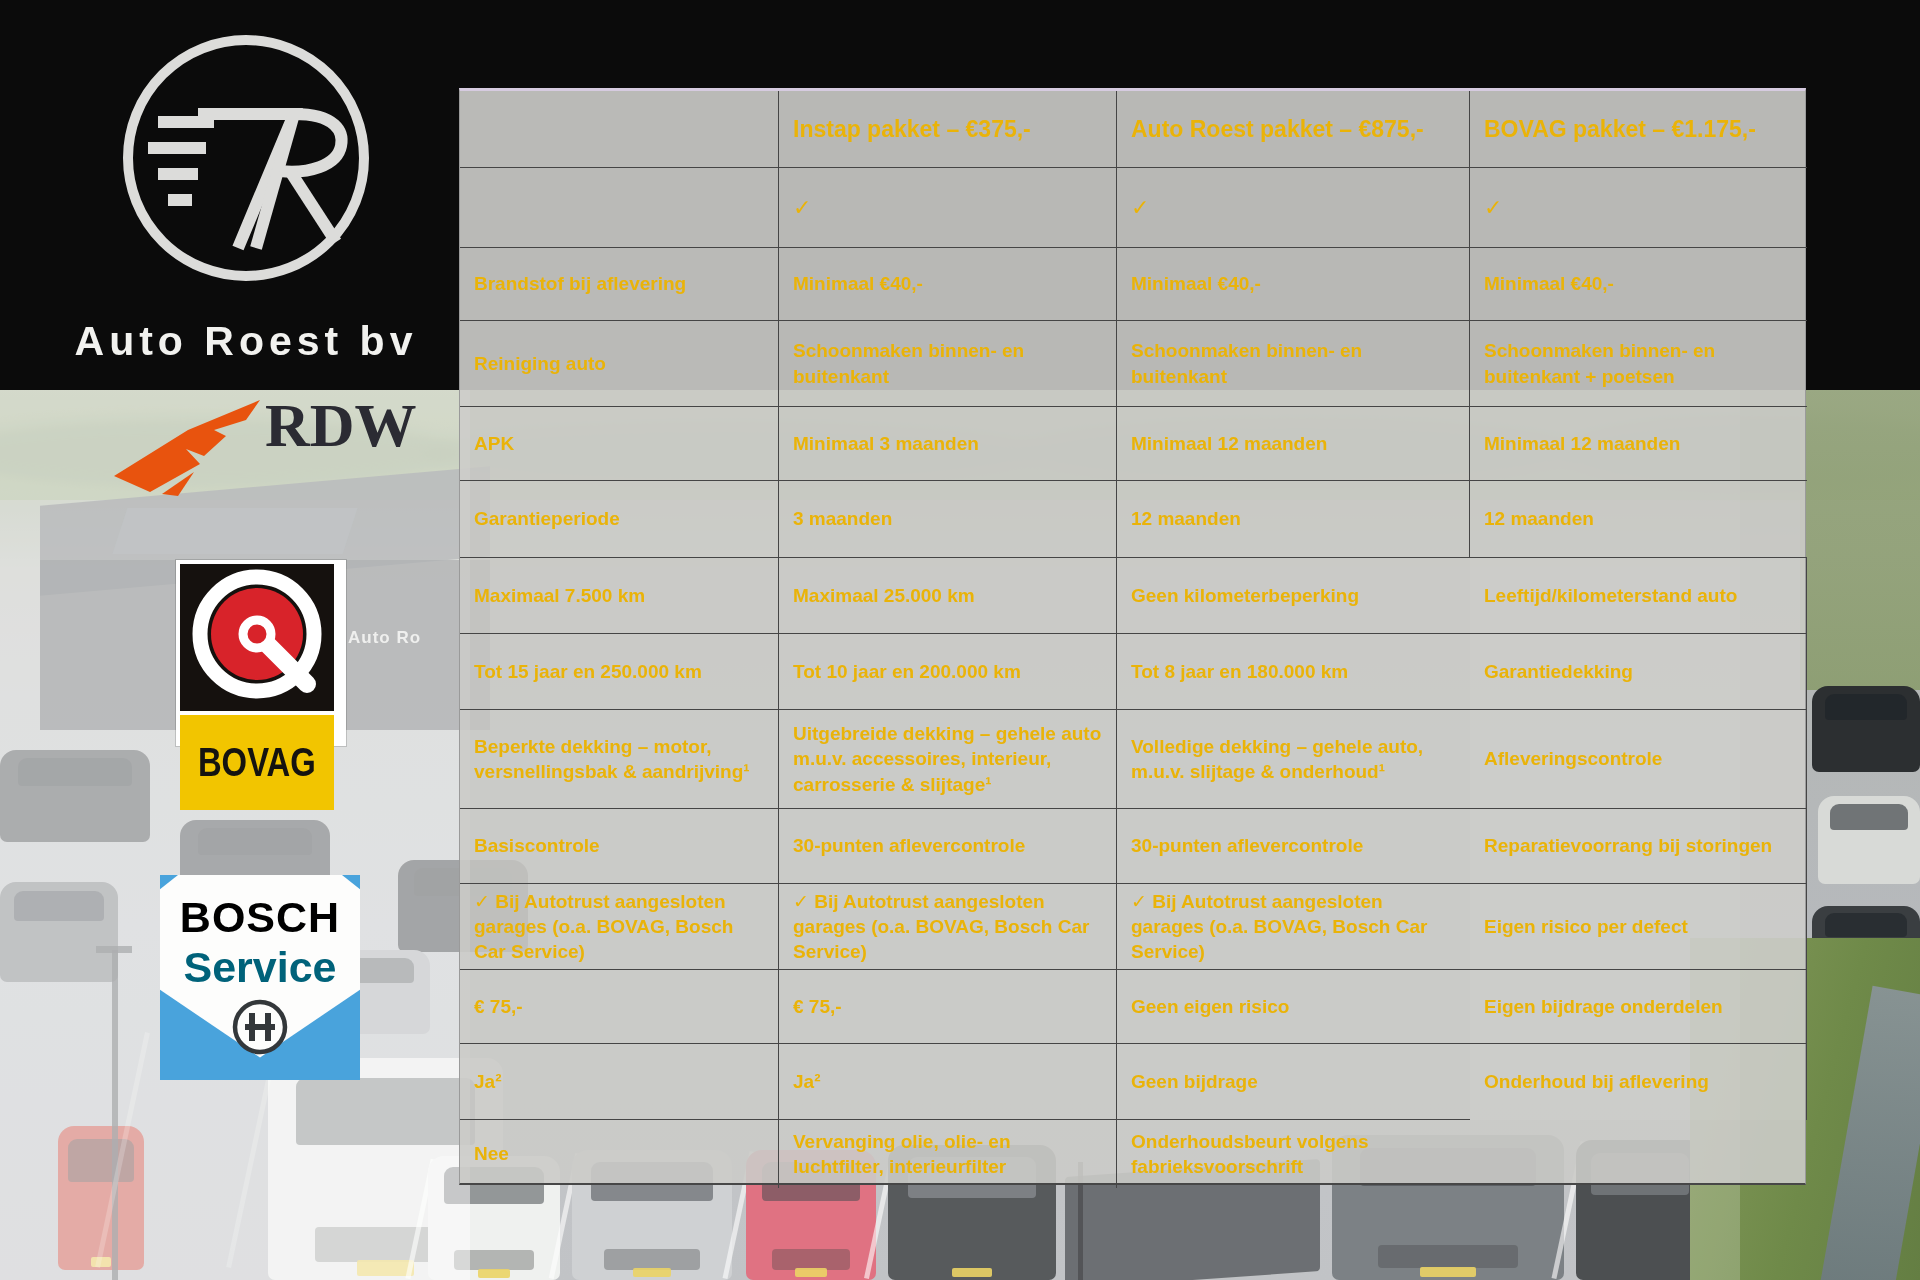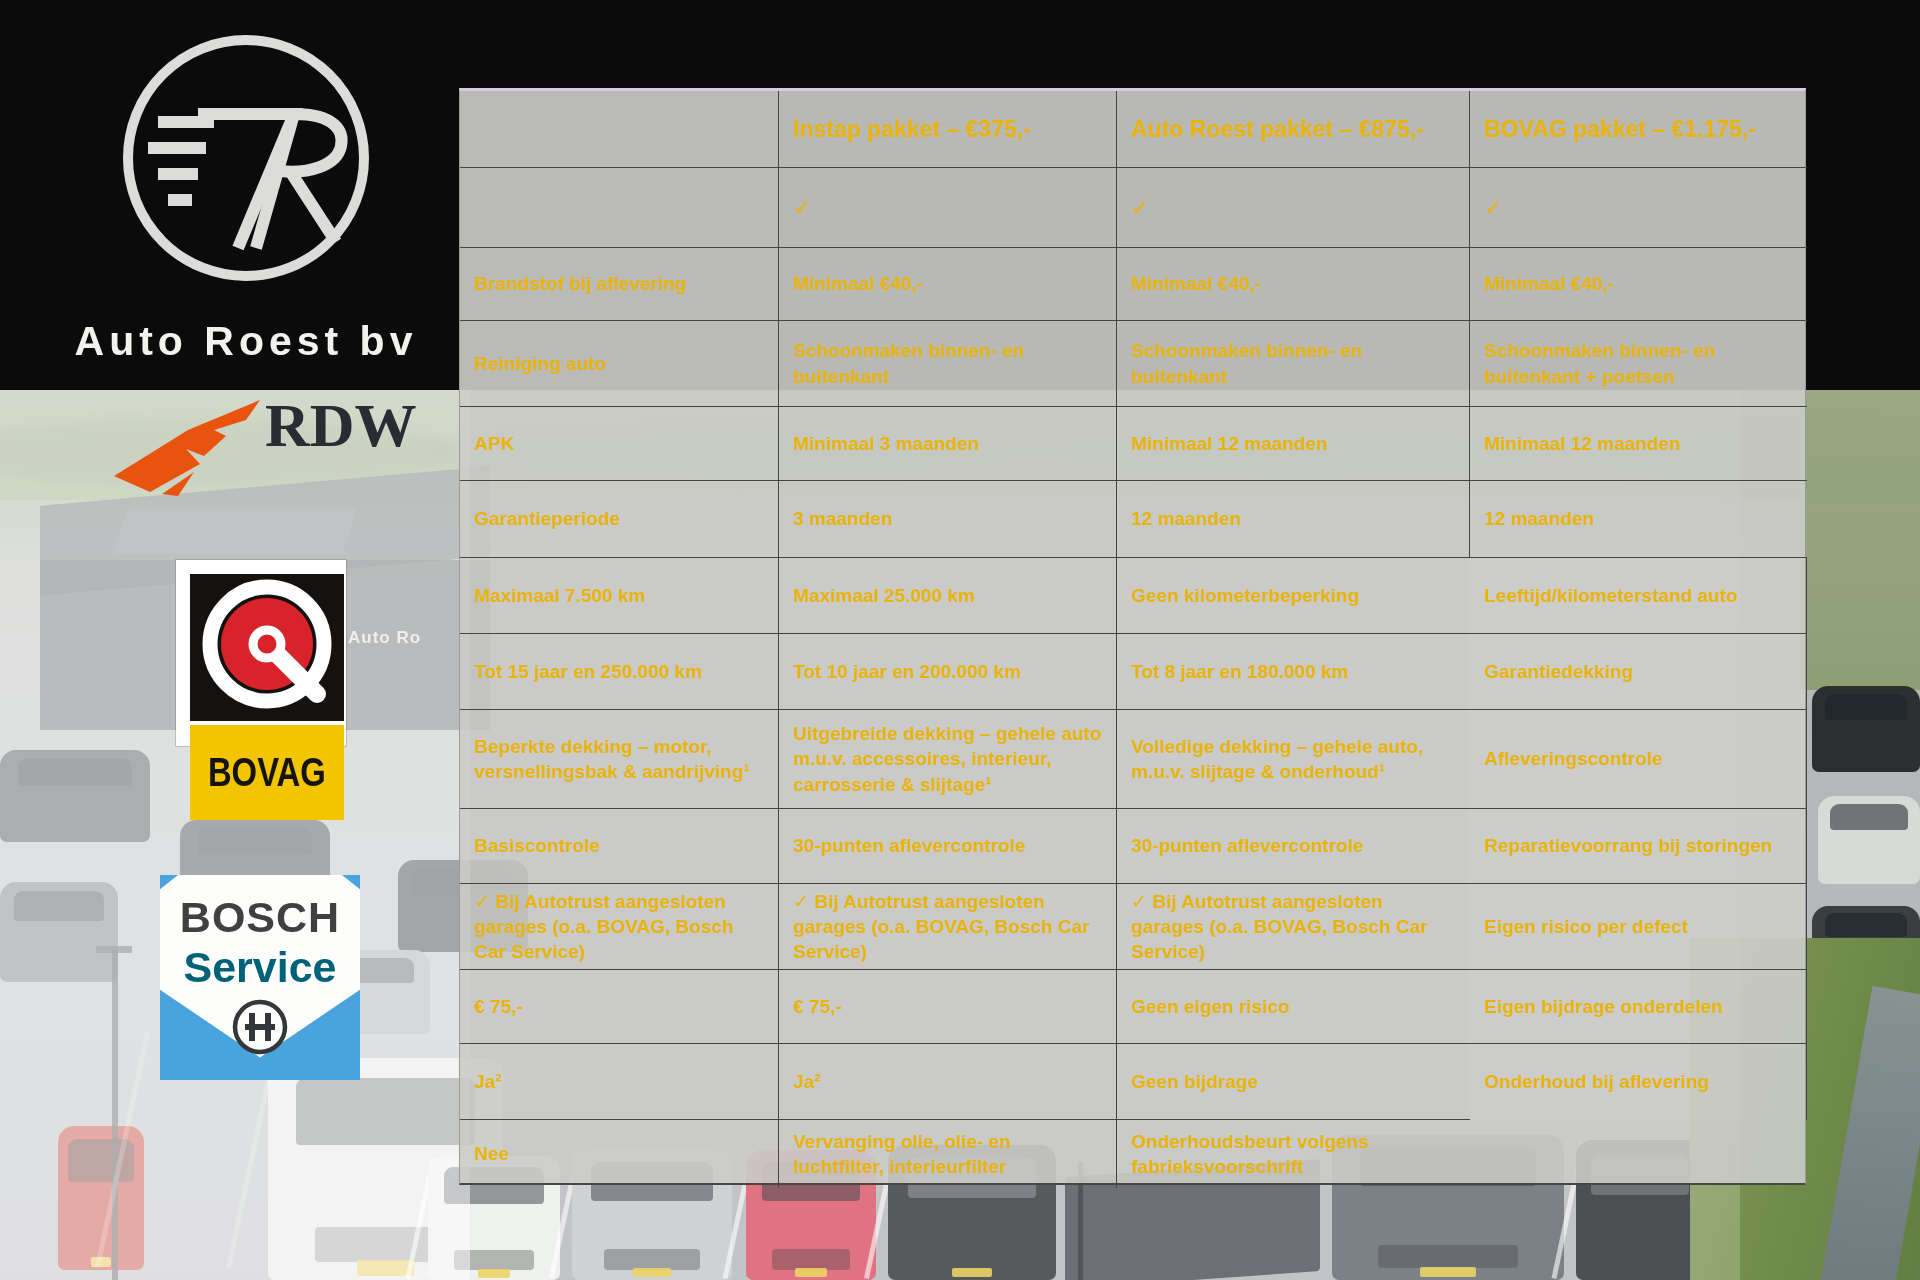--- a/index.html
+++ b/index.html
@@ -39,31 +39,31 @@
   .ar-name{position:absolute;left:0;right:0;top:308px;text-align:center;font-size:41px;
            font-weight:bold;letter-spacing:5px;color:#f2f2ef;}
 
   
   .rdw{position:absolute;left:110px;top:394px;width:300px;height:110px;z-index:7;}
   .rdw-text{position:absolute;left:155px;top:-4px;font-family:"Liberation Serif","DejaVu Serif",serif;
             font-weight:bold;font-size:62px;color:#2b2b33;}
 
   
   .bovag{position:absolute;left:176px;top:560px;width:170px;height:186px;background:#fff;
-         padding:14px;box-sizing:border-box;z-index:7;box-shadow:0 0 0 1px rgba(0,0,0,.15);}
+         padding:4px;box-sizing:border-box;z-index:7;box-shadow:0 0 0 1px rgba(0,0,0,.15);}
   .bovag-bottom{width:154px;height:95px;background:#f2c500;display:flex;align-items:center;
                 justify-content:center;}
   .bovag-word{font-size:40px;font-weight:bold;color:#151310;transform:scaleX(.82);letter-spacing:0px;}
 
   
   .bosch{position:absolute;left:160px;top:875px;width:200px;height:205px;background:#49a3dc;z-index:7;}
   .bosch-shield{position:absolute;inset:0;background:#fdfdfc;
         clip-path:polygon(0 7%,9% 0,91% 0,100% 7%,100% 56%,50% 89%,0 56%);}
   .bosch-t1{position:absolute;left:0;right:0;top:18px;text-align:center;font-size:43px;
-            font-weight:bold;letter-spacing:1px;color:#404040;}
+            font-weight:bold;letter-spacing:1px;color:#000000;}
   .bosch-t2{position:absolute;left:0;right:0;top:68px;text-align:center;font-size:43px;
             font-weight:bold;color:#00627a;}
   .bosch-arm{position:absolute;left:70px;top:122px;}
 
   
   .pakket-table{position:absolute;left:459px;top:88px;width:1347px;height:1097px;z-index:5;
       display:grid;grid-template-columns:319px 338px 353px 337px;
       grid-template-rows:77px 80px 73px 86px 74px 77px 76px 76px 99px 75px 86px 74px 76px 68px;
       background:rgba(203,203,200,.9);
       border-top:3px solid #d6cbe0;border-left:1px solid #9a9a9a;border-right:1px solid #9a9a9a;

